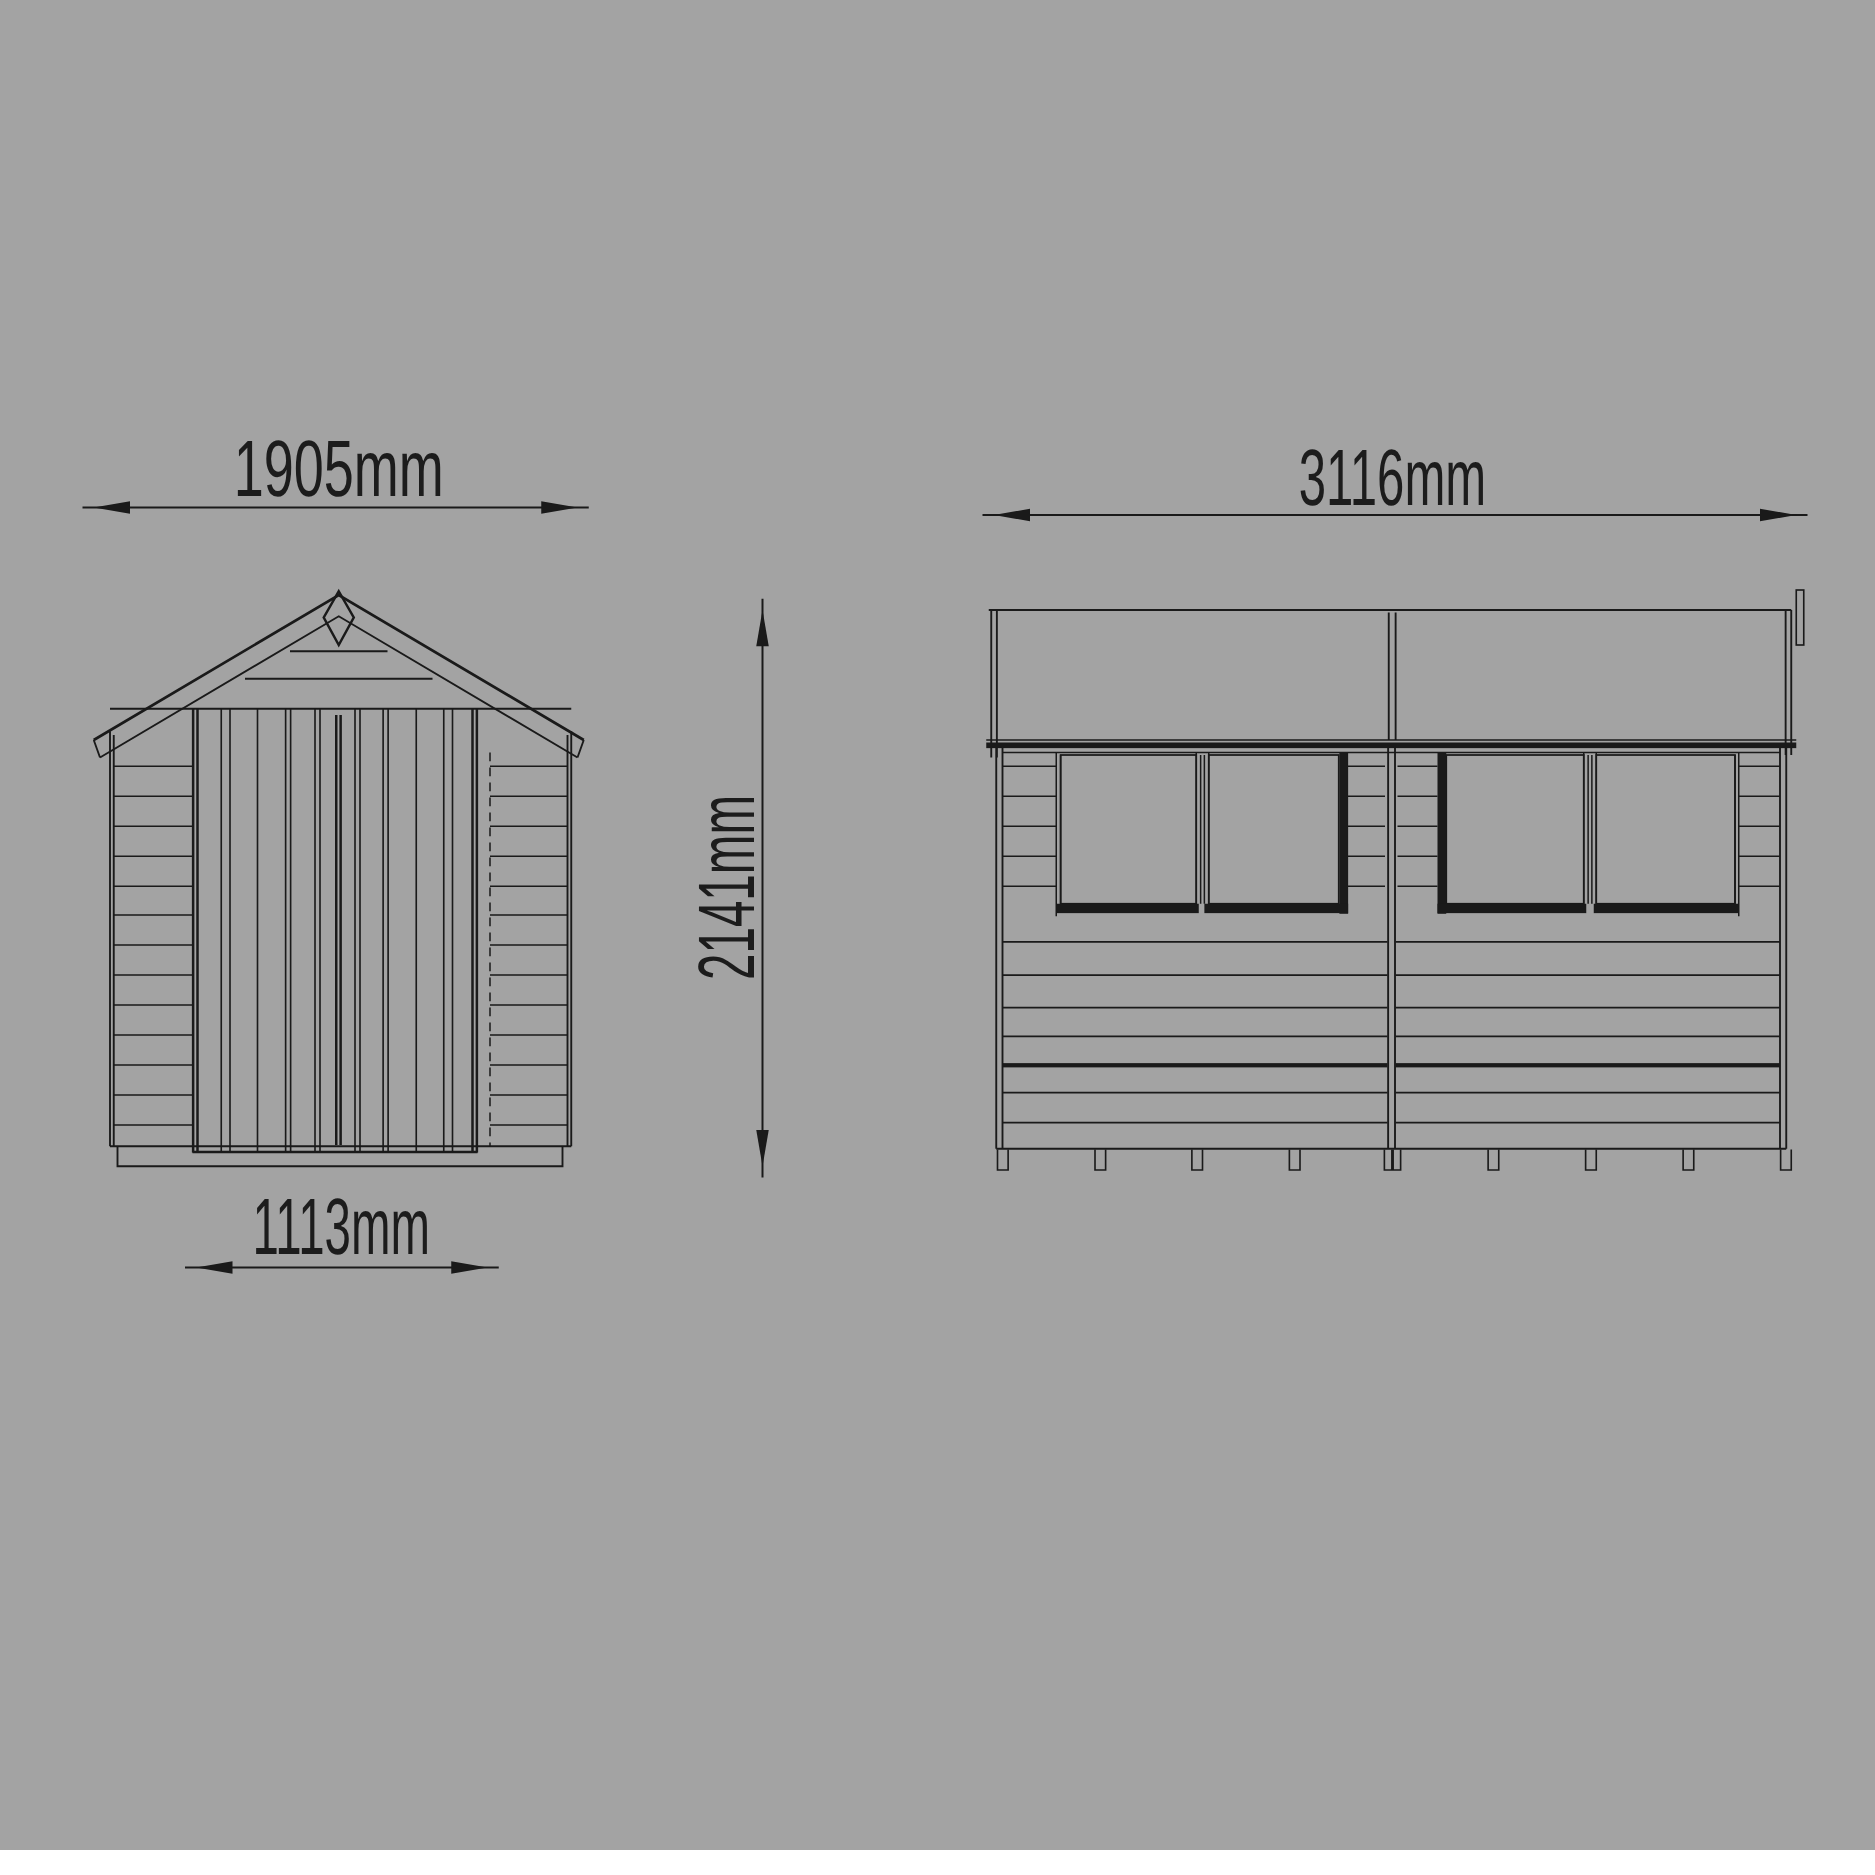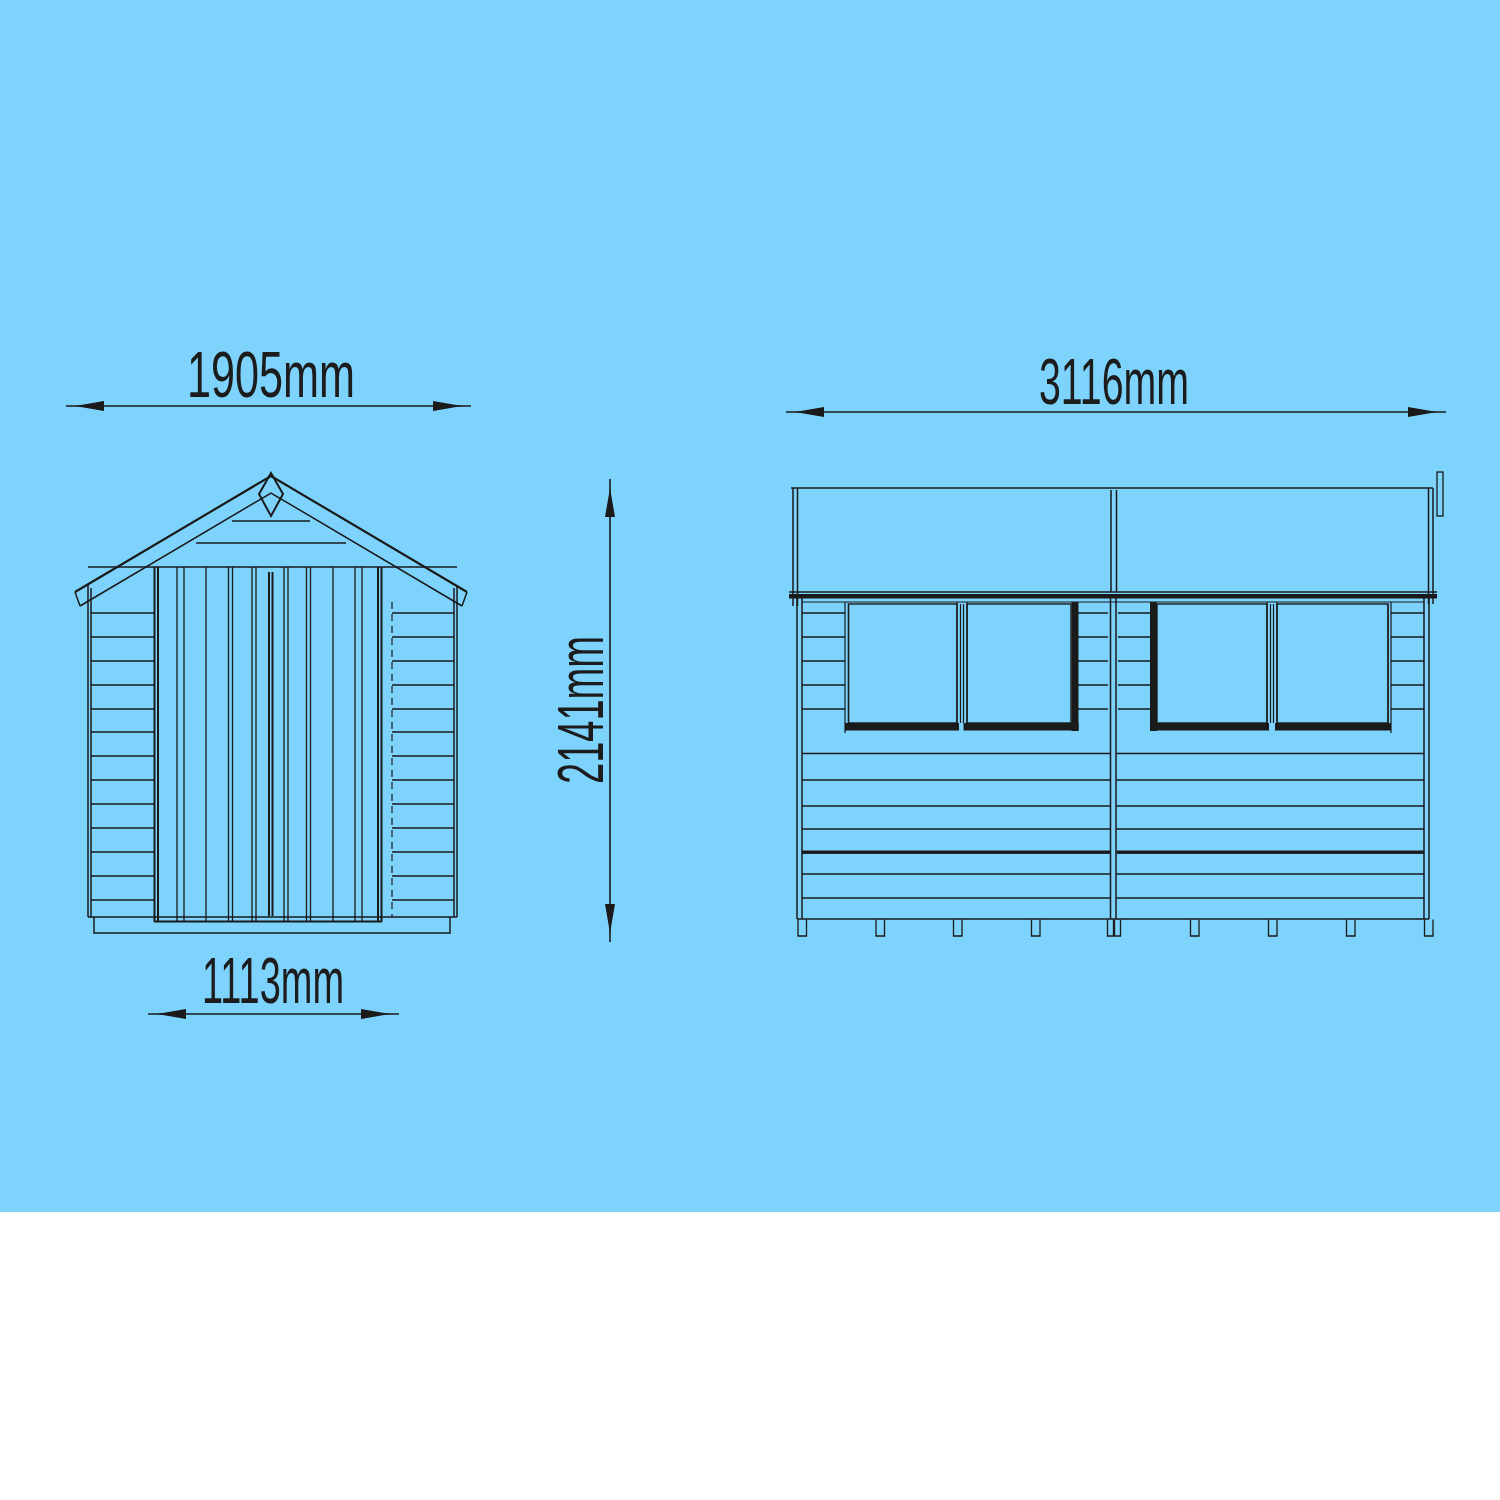--- a/index.html
+++ b/index.html
@@ -2,21 +2,21 @@
 <html><head>
 <meta charset="utf-8">
 <style>
   html, body { margin: 0; padding: 0; }
   body {
     width: 1500px; height: 1500px;
     background: #ffffff;
     font-family: "Liberation Sans", sans-serif;
     overflow: hidden;
   }
-  .canvas { position: relative; width: 1500px; height: 1212px; background: #7dd3fc; }
+  .canvas { position: relative; width: 1500px; height: 1480px; background: #a3a3a3; }
   svg.drawing { position: absolute; left: 0; top: 0; }
   svg.drawing path, svg.drawing rect.outline, svg.drawing polygon.outline {
     stroke: #1a1a1a; fill: none;
     stroke-linecap: butt; stroke-linejoin: miter;
   }
   svg.drawing .solid { fill: #1a1a1a; stroke: none; }
   svg.drawing .whitefill { fill: #ffffff; }
   svg.drawing text {
     fill: #1c1c1c;
     font-family: "Liberation Sans", sans-serif;

